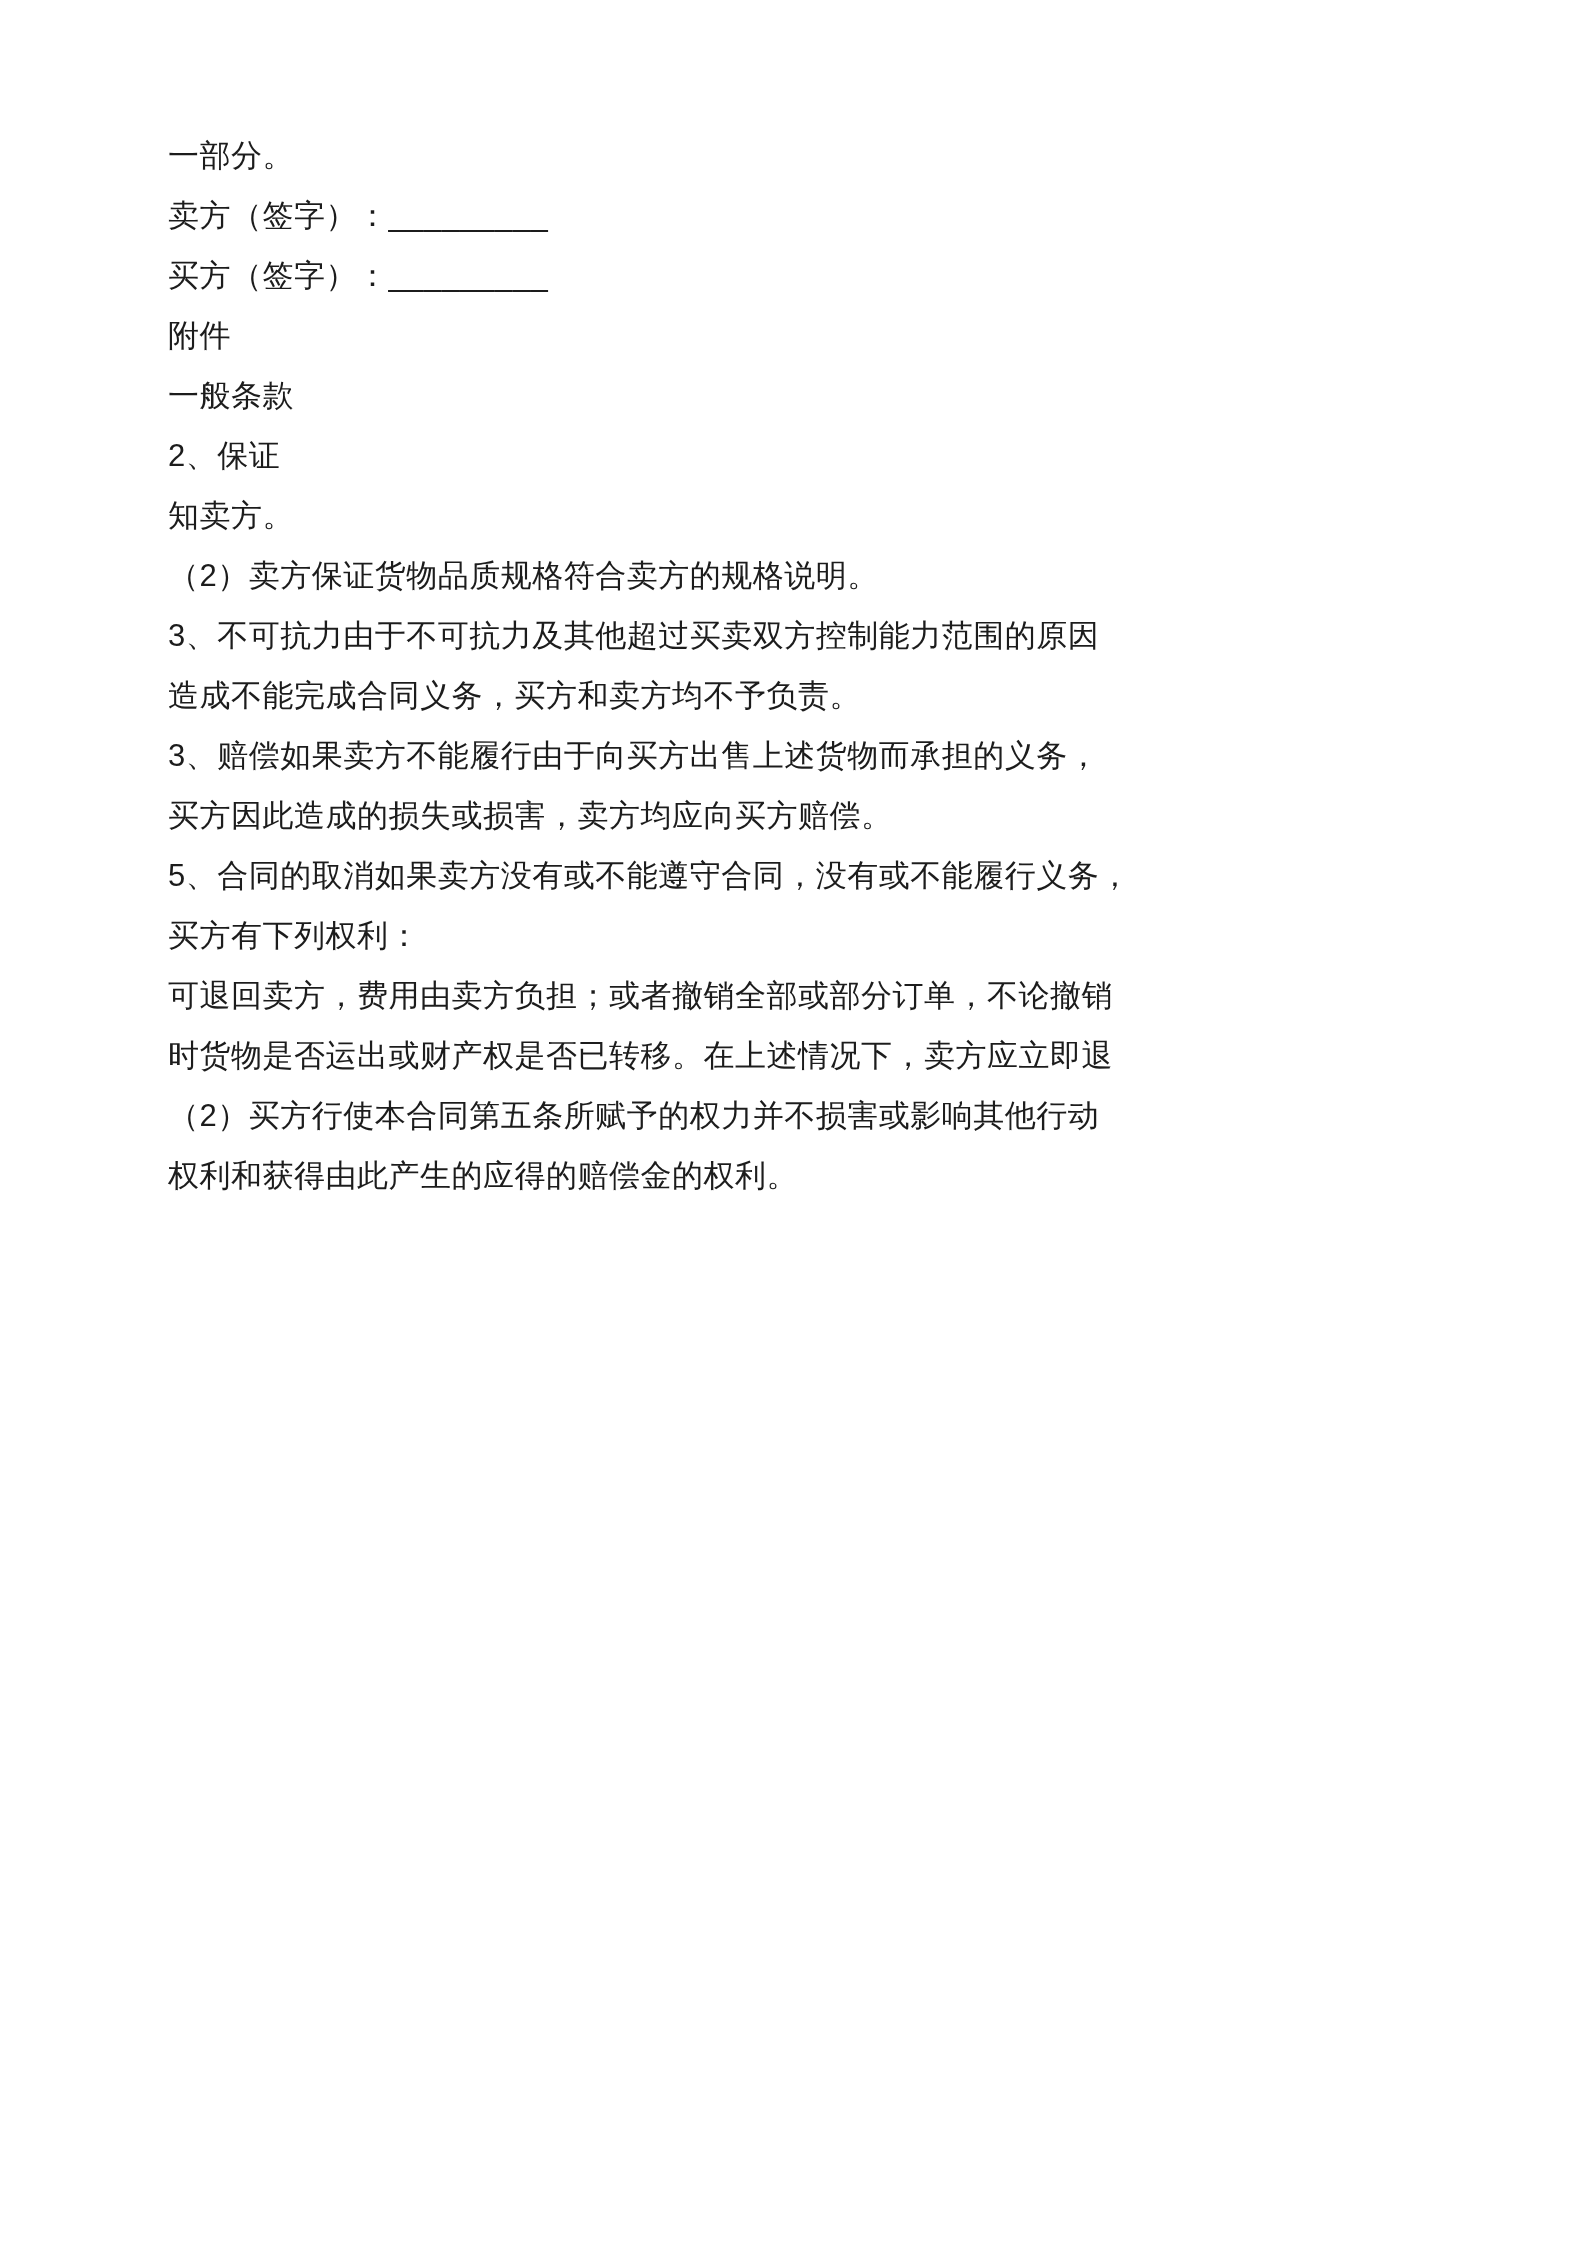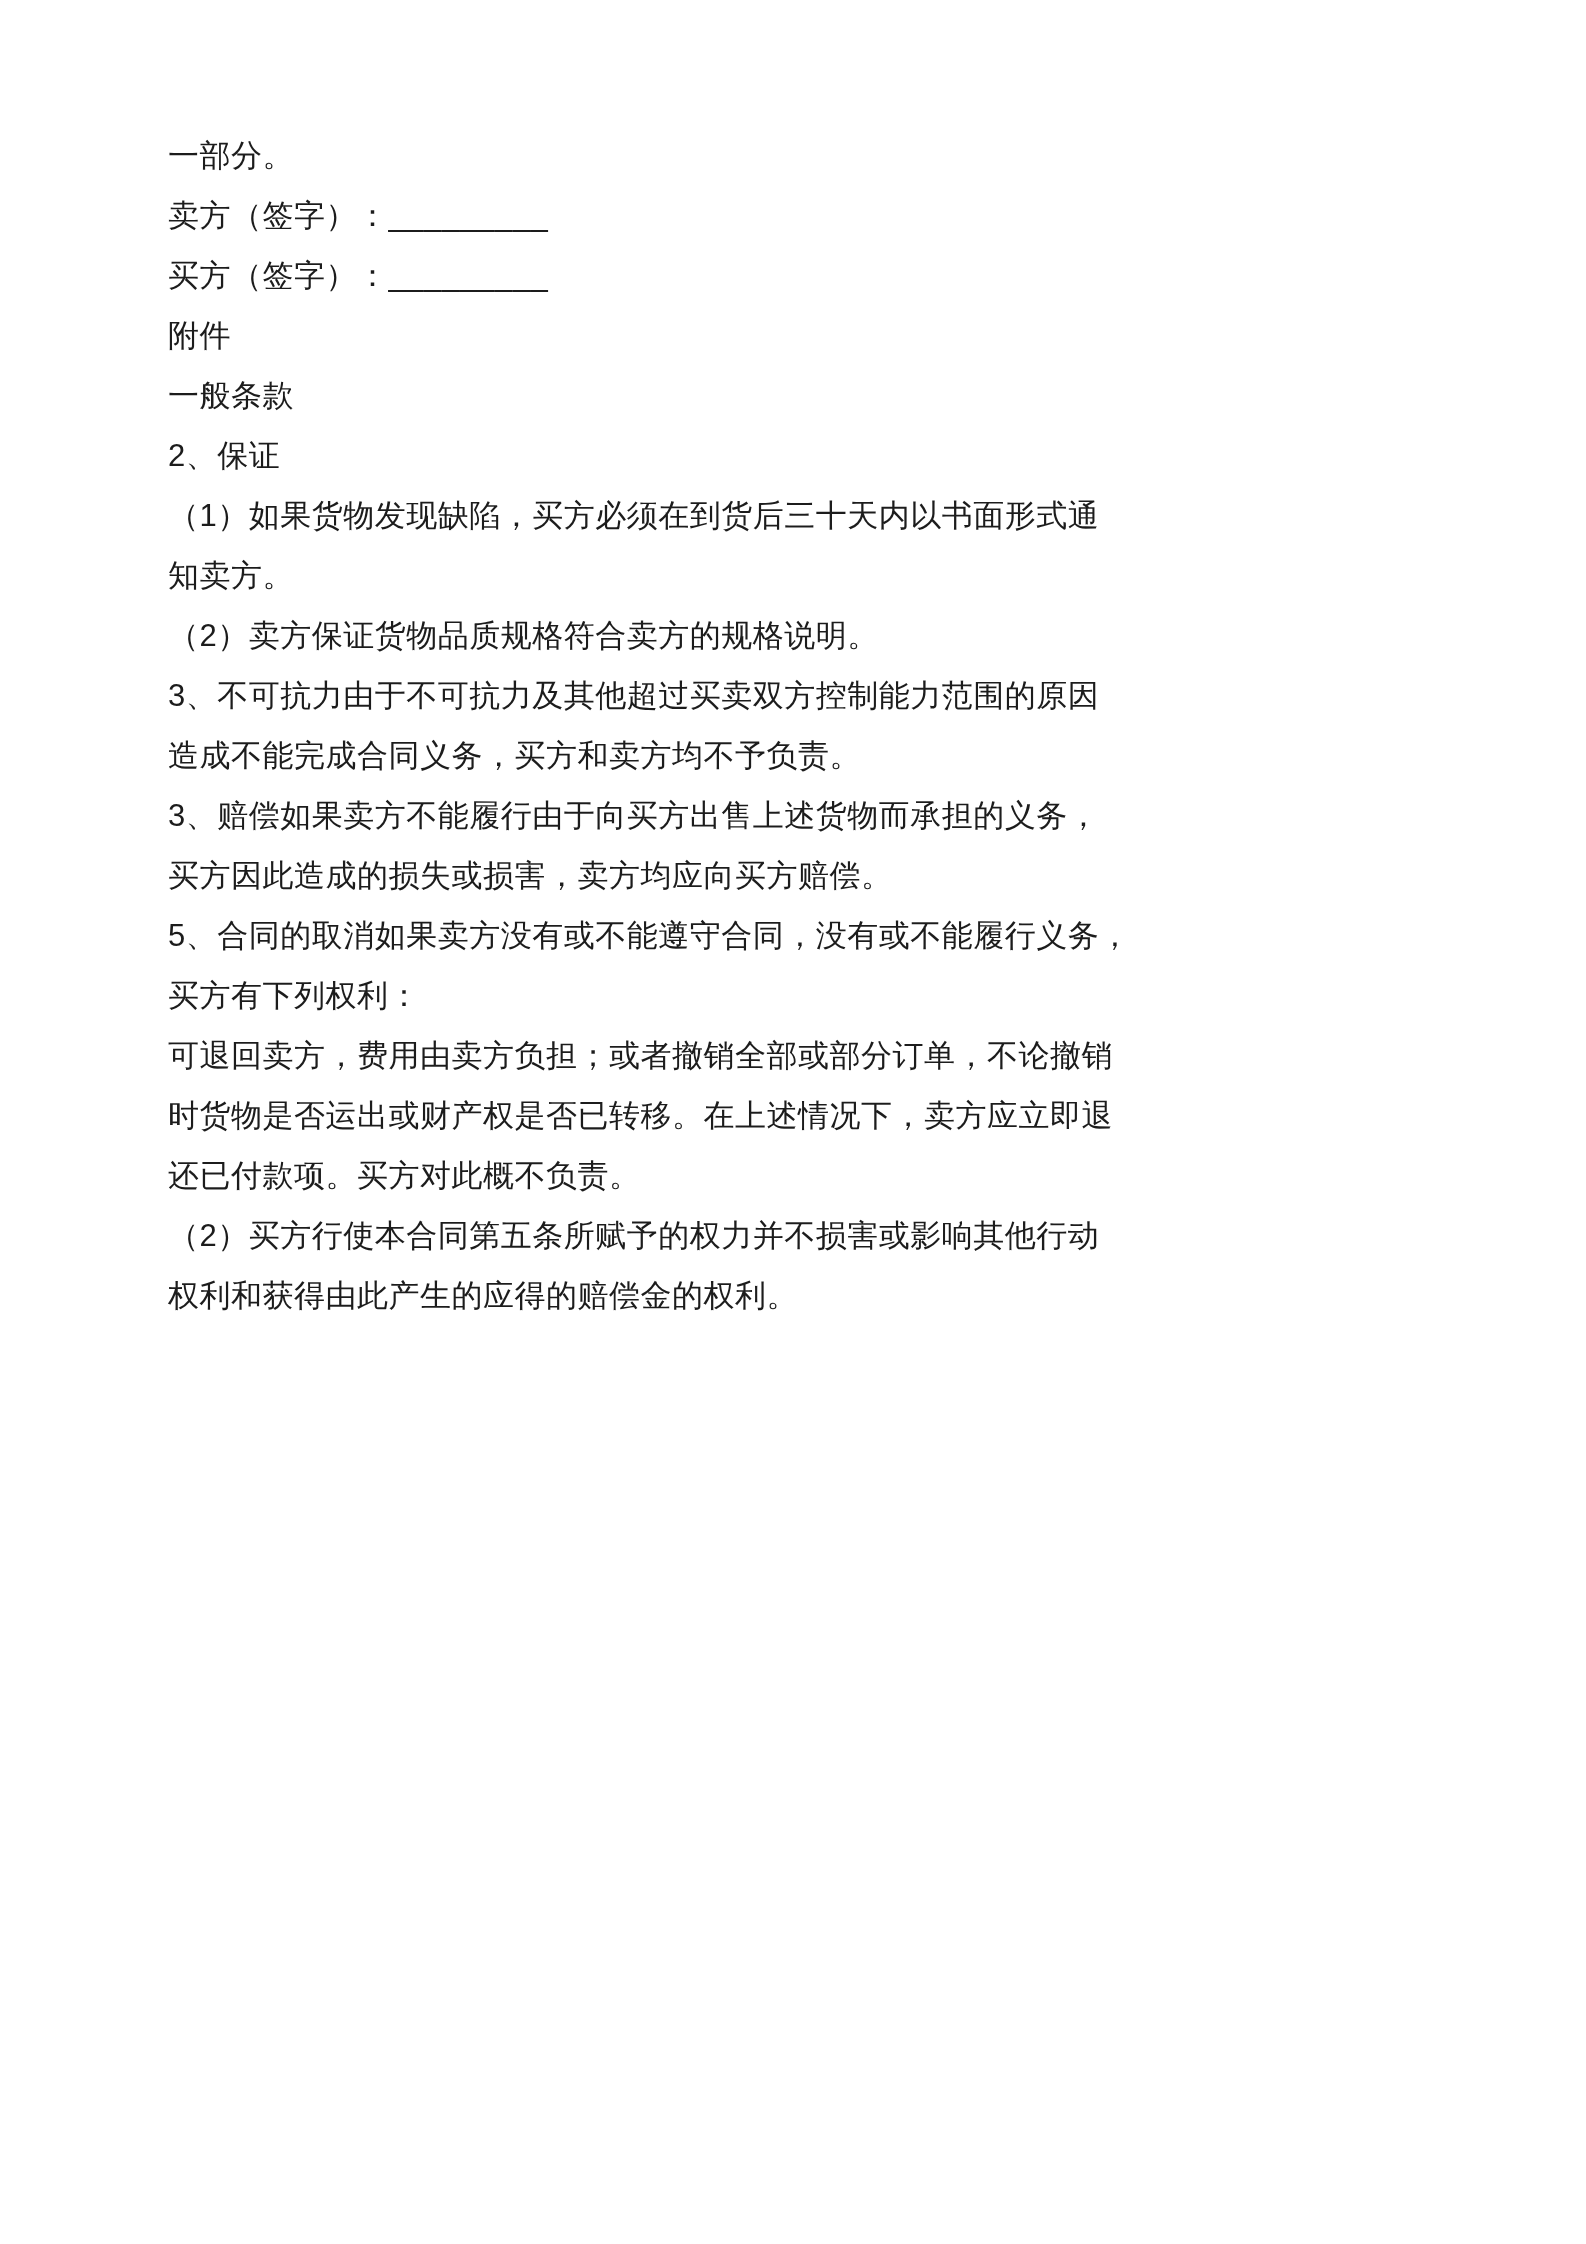--- a/index.html
+++ b/index.html
@@ -31,27 +31,25 @@
 </head>
 <body>
 
 <div class="page">
   <p class="doc-line">一部分。</p>
   <p class="doc-line">卖方（签字）：_________</p>
   <p class="doc-line">买方（签字）：_________</p>
   <p class="doc-line">附件</p>
   <p class="doc-line">一般条款</p>
   <p class="doc-line">2、保证</p>
-  <p class="doc-line">（1）如果货物发现缺陷，买方必须在到货后三十天内以书面形式通</p>
   <p class="doc-line">知卖方。</p>
   <p class="doc-line">（2）卖方保证货物品质规格符合卖方的规格说明。</p>
   <p class="doc-line">3、不可抗力由于不可抗力及其他超过买卖双方控制能力范围的原因</p>
   <p class="doc-line">造成不能完成合同义务，买方和卖方均不予负责。</p>
   <p class="doc-line">3、赔偿如果卖方不能履行由于向买方出售上述货物而承担的义务，</p>
   <p class="doc-line">买方因此造成的损失或损害，卖方均应向买方赔偿。</p>
   <p class="doc-line">5、合同的取消如果卖方没有或不能遵守合同，没有或不能履行义务，</p>
   <p class="doc-line">买方有下列权利：</p>
   <p class="doc-line">可退回卖方，费用由卖方负担；或者撤销全部或部分订单，不论撤销</p>
   <p class="doc-line">时货物是否运出或财产权是否已转移。在上述情况下，卖方应立即退</p>
-  <p class="doc-line">还已付款项。买方对此概不负责。</p>
   <p class="doc-line">（2）买方行使本合同第五条所赋予的权力并不损害或影响其他行动</p>
   <p class="doc-line">权利和获得由此产生的应得的赔偿金的权利。</p>
 </div>
 
 </body></html>

